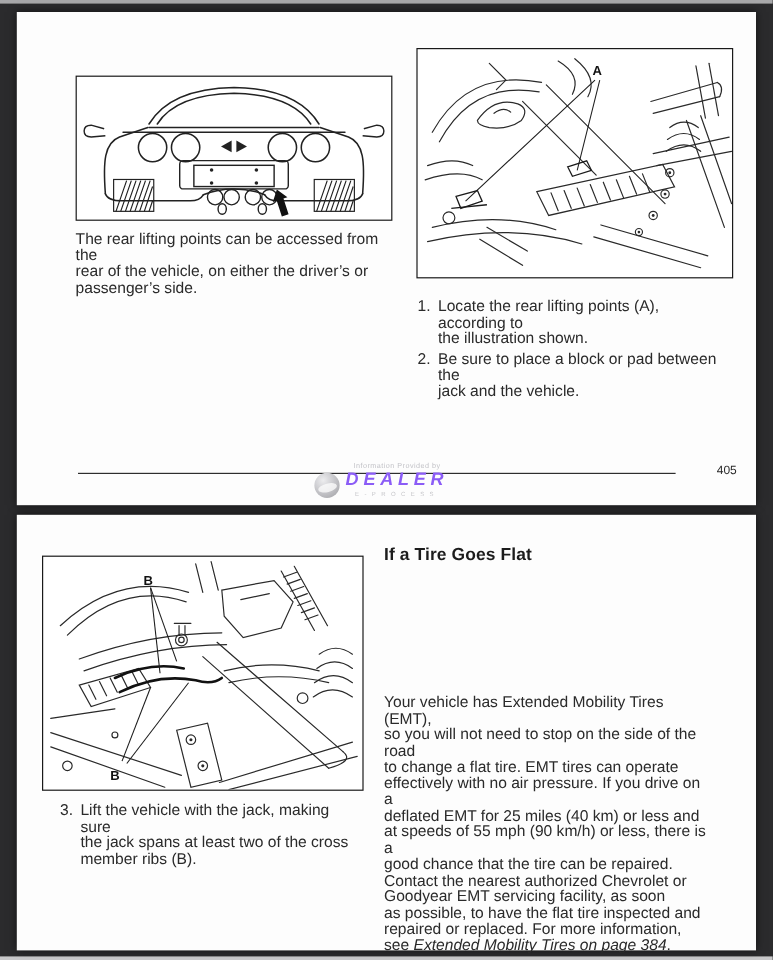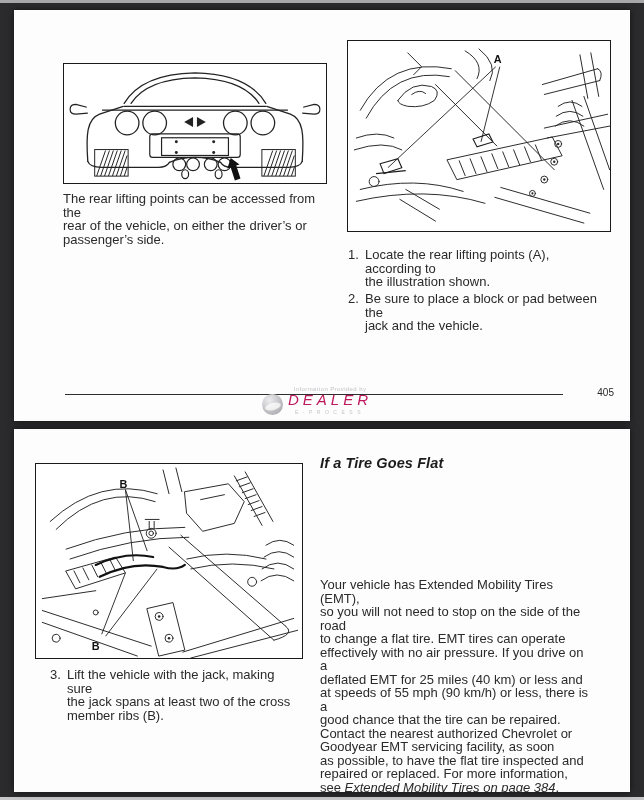--- a/index.html
+++ b/index.html
@@ -55,22 +55,22 @@
     background:radial-gradient(circle at 35% 30%, #ededef 0%, #c9c9cd 45%, #9d9da1 100%);
     overflow:hidden;
   }
   .wm-globe::after{
     content:"";position:absolute;left:3px;top:9px;width:16px;height:7px;
     background:#fdfdfd;opacity:.75;border-radius:50%;transform:rotate(-14deg);
   }
   .wm-col{display:flex;flex-direction:column;align-items:center;}
   .wm-provided{font-size:6px;color:#c3c3c8;letter-spacing:.4px;white-space:nowrap;}
   .wm-brand{
-    font-size:15px;font-weight:normal;font-style:italic;letter-spacing:4px;
-    color:#be185d;line-height:15px;white-space:nowrap;
+    font-size:15px;font-weight:bold;font-style:italic;letter-spacing:4px;
+    color:#8b5cf6;line-height:15px;white-space:nowrap;
   }
   .wm-sub{font-size:5px;letter-spacing:4.5px;color:#c6c6ca;margin-top:1.5px;white-space:nowrap;}
 
   .callout{font-size:11px;font-weight:bold;fill:#111;font-family:"Liberation Sans",sans-serif;}
 </style>
 </head>
 <body>
 
 <div class="edge-strip top"></div>
 <div class="edge-strip bottom"></div>
@@ -285,21 +285,21 @@
   </div>
 
   <div class="step-item abs" style="left:36px;top:239px;width:250px;">
     <span class="step-num body-text">3.</span>
     <span class="body-text" style="width:230px;">Lift the vehicle with the jack, making sure
 the jack spans at least two of the cross
 member ribs (B).</span>
   </div>
 
 
-  <div class="h1" style="left:306px;top:26px;font-style:italic;">If a Tire Goes Flat</div>
+  <div class="h1" style="left:306px;top:26px;">If a Tire Goes Flat</div>
 
 
 
   <div class="body-text abs" style="left:306px;top:149px;width:272px;"><span>Your vehicle has Extended Mobility Tires (EMT),
 so you will not need to stop on the side of the road
 to change a flat tire. EMT tires can operate
 effectively with no air pressure. If you drive on a
 deflated EMT for 25 miles (40 km) or less and
 at speeds of 55 mph (90 km/h) or less, there is a
 good chance that the tire can be repaired.

